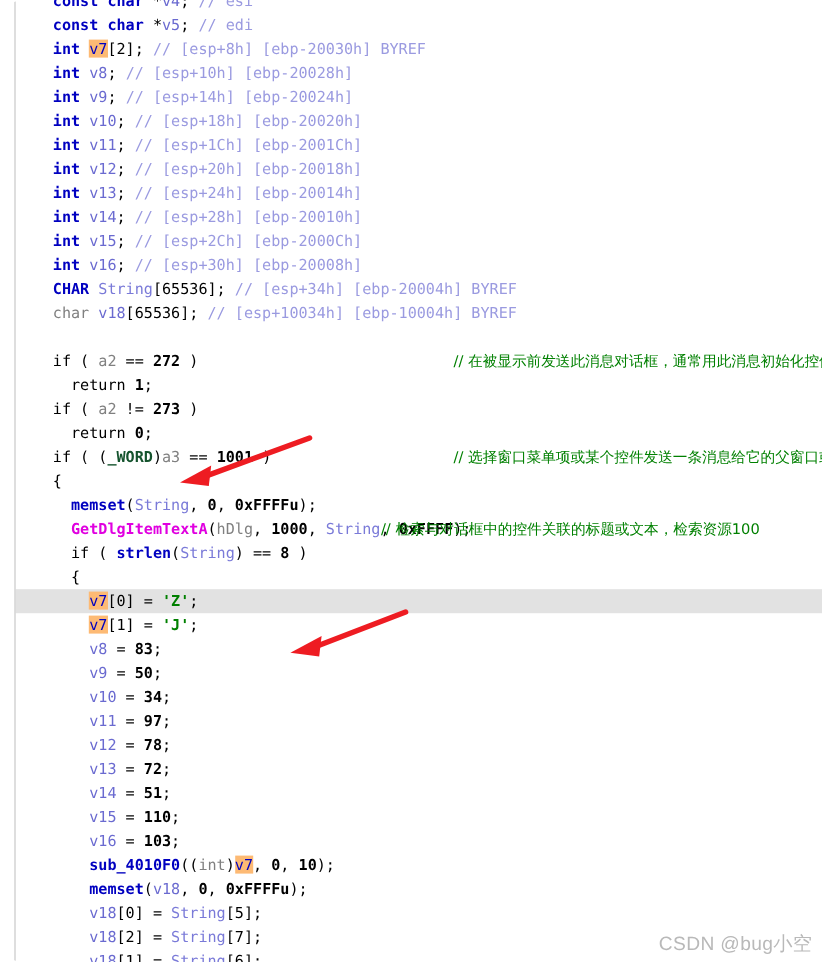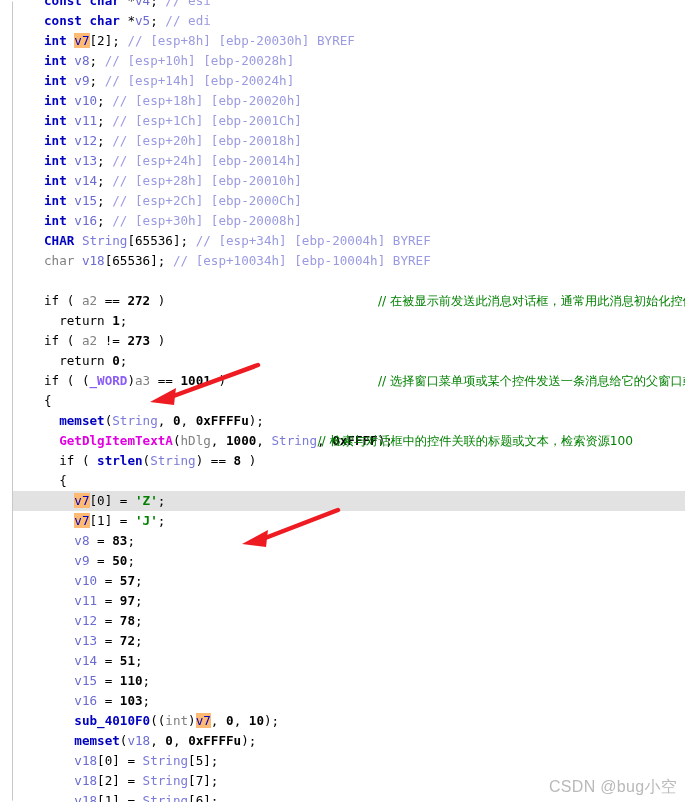--- a/index.html
+++ b/index.html
@@ -74,21 +74,21 @@
   .t-hl      { color: #0000c0; background: #fdba74; }  
   .t-cmt     { color: #9a9ae0; }                       
   .t-cmt-cn  { color: #008000; }                       
   .t-num     { color: #000000; font-weight: bold; }
   .t-api     { color: #e000e0; font-weight: bold; }    
   .t-lib     { color: #0000c0; font-weight: bold; }    
   .t-sub     { color: #0000c0; font-weight: bold; }    
   .t-glob    { color: #7a7ad8; }    
   .t-chr     { color: #008000; font-weight: bold; }
   .t-arg     { color: #808080; }                       
-  .t-word    { color: #8b5cf6; font-weight: bold; }
+  .t-word    { color: #14532d; font-weight: bold; }
 
   
   .arrow { position: absolute; z-index: 5; pointer-events: none; }
   #arrow-1 { left: 140px; top: 360px; }
   #arrow-2 { left: 230px; top: 505px; }
 
   
   .watermark {
     position: absolute;
     right: 8px;
@@ -130,21 +130,21 @@
       <div class="line"><span class="ind"></span><span class="code"><span class="t-plain">if ( (</span><span class="t-word">_WORD</span><span class="t-plain">)</span><span class="t-arg">a3</span><span class="t-plain"> == </span><span class="t-num">1001</span><span class="t-plain"> )</span></span><span class="t-cmt-cn" style="position: absolute; left: 378.025px; top: 0px; font-family: &quot;DejaVu Sans&quot;, sans-serif; font-size: 12.2px; white-space: pre;">// 选择窗口菜单项或某个控件发送一条消息给它的父窗口或</span></div>
       <div class="line"><span class="ind"></span><span class="code"><span class="t-plain">{</span></span></div>
       <div class="line"><span class="ind"></span><span class="code"><span>  </span><span class="t-lib">memset</span><span class="t-plain">(</span><span class="t-glob">String</span><span class="t-plain">, </span><span class="t-num">0</span><span class="t-plain">, </span><span class="t-num">0xFFFFu</span><span class="t-plain">);</span></span></div>
       <div class="line"><span class="ind"></span><span class="code"><span>  </span><span class="t-api">GetDlgItemTextA</span><span class="t-plain">(</span><span class="t-arg">hDlg</span><span class="t-plain">, </span><span class="t-num">1000</span><span class="t-plain">, </span><span class="t-glob">String</span><span class="t-plain">, </span><span class="t-num">0xFFFF</span><span class="t-plain">);</span></span><span class="t-cmt-cn" style="position: absolute; left: 317.425px; top: 0px; font-family: &quot;DejaVu Sans&quot;, sans-serif; font-size: 12.2px; white-space: pre;">// 检索与对话框中的控件关联的标题或文本，检索资源100</span></div>
       <div class="line"><span class="ind"></span><span class="code"><span>  </span><span class="t-plain">if ( </span><span class="t-lib">strlen</span><span class="t-plain">(</span><span class="t-glob">String</span><span class="t-plain">) == </span><span class="t-num">8</span><span class="t-plain"> )</span></span></div>
       <div class="line"><span class="ind"></span><span class="code"><span>  </span><span class="t-plain">{</span></span></div>
       <div class="line highlight"><span class="ind"></span><span class="code"><span>    </span><span class="t-hl">v7</span><span class="t-plain">[0] = </span><span class="t-chr">'Z'</span><span class="t-plain">;</span></span></div>
       <div class="line"><span class="ind"></span><span class="code"><span>    </span><span class="t-hl">v7</span><span class="t-plain">[1] = </span><span class="t-chr">'J'</span><span class="t-plain">;</span></span></div>
       <div class="line"><span class="ind"></span><span class="code"><span>    </span><span class="t-var">v8</span><span class="t-plain"> = </span><span class="t-num">83</span><span class="t-plain">;</span></span></div>
       <div class="line"><span class="ind"></span><span class="code"><span>    </span><span class="t-var">v9</span><span class="t-plain"> = </span><span class="t-num">50</span><span class="t-plain">;</span></span></div>
-      <div class="line"><span class="ind"></span><span class="code"><span>    </span><span class="t-var">v10</span><span class="t-plain"> = </span><span class="t-num">57</span><span class="t-plain">;</span></span></div>
+      <div class="line"><span class="ind"></span><span class="code"><span>    </span><span class="t-var">v10</span><span class="t-plain"> = </span><span class="t-num">34</span><span class="t-plain">;</span></span></div>
       <div class="line"><span class="ind"></span><span class="code"><span>    </span><span class="t-var">v11</span><span class="t-plain"> = </span><span class="t-num">97</span><span class="t-plain">;</span></span></div>
       <div class="line"><span class="ind"></span><span class="code"><span>    </span><span class="t-var">v12</span><span class="t-plain"> = </span><span class="t-num">78</span><span class="t-plain">;</span></span></div>
       <div class="line"><span class="ind"></span><span class="code"><span>    </span><span class="t-var">v13</span><span class="t-plain"> = </span><span class="t-num">72</span><span class="t-plain">;</span></span></div>
       <div class="line"><span class="ind"></span><span class="code"><span>    </span><span class="t-var">v14</span><span class="t-plain"> = </span><span class="t-num">51</span><span class="t-plain">;</span></span></div>
       <div class="line"><span class="ind"></span><span class="code"><span>    </span><span class="t-var">v15</span><span class="t-plain"> = </span><span class="t-num">110</span><span class="t-plain">;</span></span></div>
       <div class="line"><span class="ind"></span><span class="code"><span>    </span><span class="t-var">v16</span><span class="t-plain"> = </span><span class="t-num">103</span><span class="t-plain">;</span></span></div>
       <div class="line"><span class="ind"></span><span class="code"><span>    </span><span class="t-sub">sub_4010F0</span><span class="t-plain">((</span><span class="t-arg">int</span><span class="t-plain">)</span><span class="t-hl">v7</span><span class="t-plain">, </span><span class="t-num">0</span><span class="t-plain">, </span><span class="t-num">10</span><span class="t-plain">);</span></span></div>
       <div class="line"><span class="ind"></span><span class="code"><span>    </span><span class="t-lib">memset</span><span class="t-plain">(</span><span class="t-var">v18</span><span class="t-plain">, </span><span class="t-num">0</span><span class="t-plain">, </span><span class="t-num">0xFFFFu</span><span class="t-plain">);</span></span></div>
       <div class="line"><span class="ind"></span><span class="code"><span>    </span><span class="t-var">v18</span><span class="t-plain">[0] = </span><span class="t-glob">String</span><span class="t-plain">[5];</span></span></div>
       <div class="line"><span class="ind"></span><span class="code"><span>    </span><span class="t-var">v18</span><span class="t-plain">[2] = </span><span class="t-glob">String</span><span class="t-plain">[7];</span></span></div>

